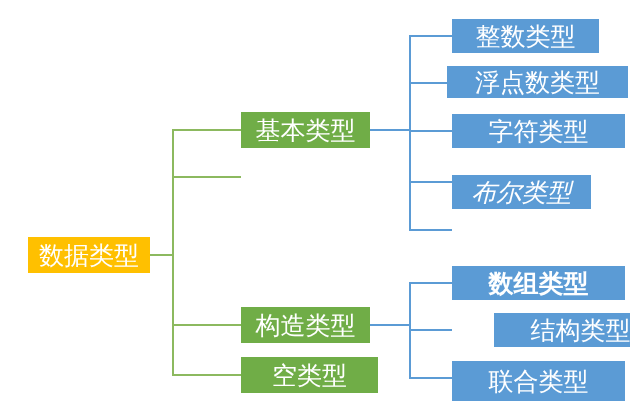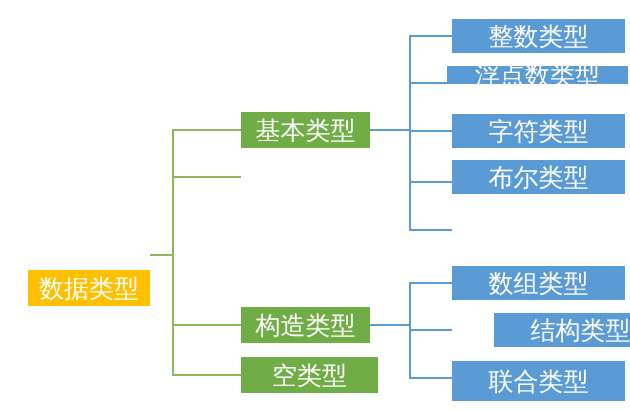--- a/index.html
+++ b/index.html
@@ -11,46 +11,46 @@
     overflow:hidden;
   }
   .node{
     position:absolute;
     display:flex;align-items:center;justify-content:center;
     color:var(--text,#ffffff);
     font-size:25px;
     white-space:nowrap;
     box-sizing:border-box;
   }
-  .root{background:var(--root-bg,#FFC000);margin-top:33px;}
+  .root{background:var(--root-bg,#FFC000);}
   .branch{background:var(--branch-bg,#70AD47);}
   .leaf{background:var(--leaf-bg,#5B9BD5);}
   .hline,.vline{position:absolute;}
   .hline{height:2px;}
   .vline{width:2px;}
   .gline{background:var(--branch-line,#8CB95F);}
   .bline{background:var(--leaf-line,#5B9BD5);}
 </style>
 </head>
 <body>
 
 <div class="diagram">
 
   <div class="node root" style="left:28px;top:237px;width:122px;height:36px;">数据类型</div>
 
   <div class="node branch" style="left:241px;top:112px;width:129px;height:36px;">基本类型</div>
   <div class="node branch" style="left:241px;top:307px;width:129px;height:36px;">构造类型</div>
   <div class="node branch" style="left:241px;top:357px;width:137px;height:36px;">空类型</div>
 
-  <div class="node leaf" style="left:452px;top:19px;width:173px;height:34px;">整数类型</div>
-  <div class="node leaf" style="left:447px;top:66px;width:181px;height:18px;">浮点数类型</div>
+  <div class="node leaf" style="left:452px;top:19px;width:147px;height:34px;">整数类型</div>
+  <div class="node leaf" style="left:447px;top:66px;width:181px;height:32px;">浮点数类型</div>
   <div class="node leaf" style="left:452px;top:114px;width:173px;height:34px;">字符类型</div>
-  <div class="node leaf" style="left:452px;top:160px;width:173px;height:34px;">布尔类型</div>
+  <div class="node leaf" style="left:452px;top:175px;width:139px;height:34px;font-style:italic;">布尔类型</div>
 
-  <div class="node leaf" style="left:452px;top:266px;width:173px;height:34px;">数组类型</div>
+  <div class="node leaf" style="left:452px;top:266px;width:173px;height:34px;font-weight:bold;">数组类型</div>
   <div class="node leaf" style="left:452px;top:313px;width:173px;height:34px;margin-left:42px;">结构类型</div>
   <div class="node leaf" style="left:452px;top:361px;width:173px;height:40px;">联合类型</div>
 
   <div class="hline gline" style="left:150px;top:254px;width:24px;"></div>
   <div class="vline gline" style="left:172px;top:129px;height:247px;"></div>
   <div class="hline gline" style="left:172px;top:129px;width:69px;"></div>
   <div class="hline gline" style="left:172px;top:176px;width:69px;"></div>
   <div class="hline gline" style="left:172px;top:324px;width:69px;"></div>
   <div class="hline gline" style="left:172px;top:374px;width:69px;"></div>
 

